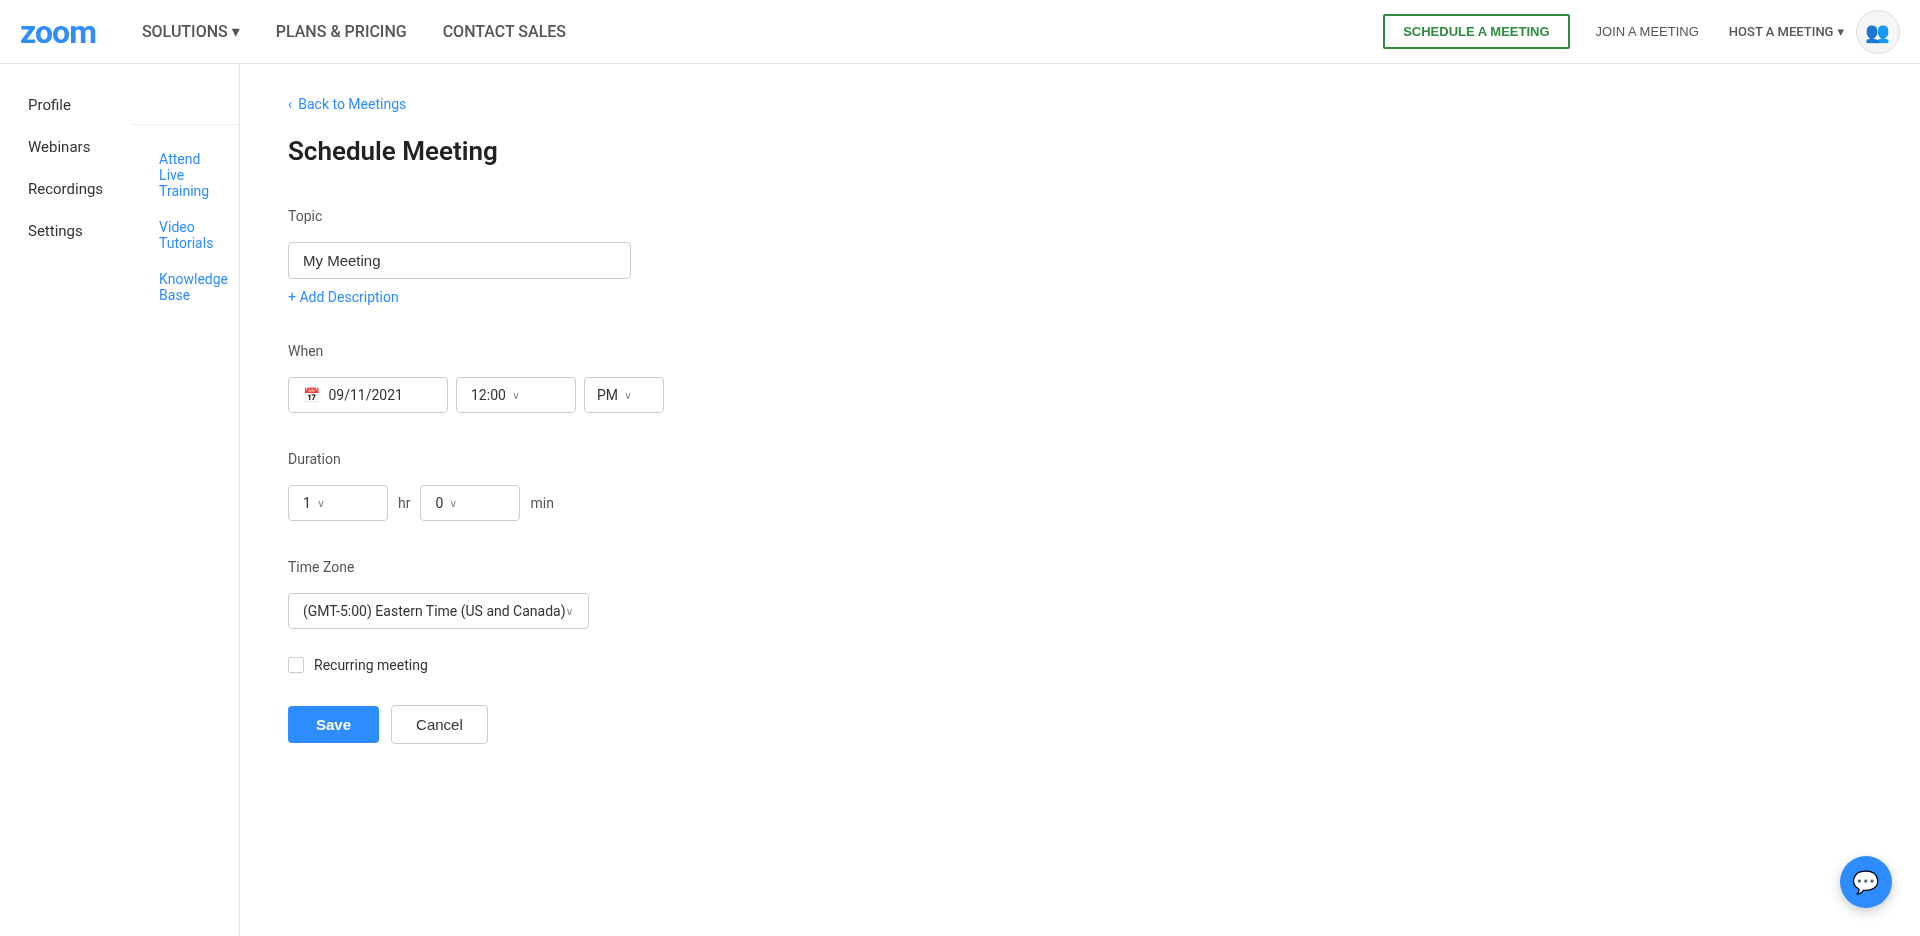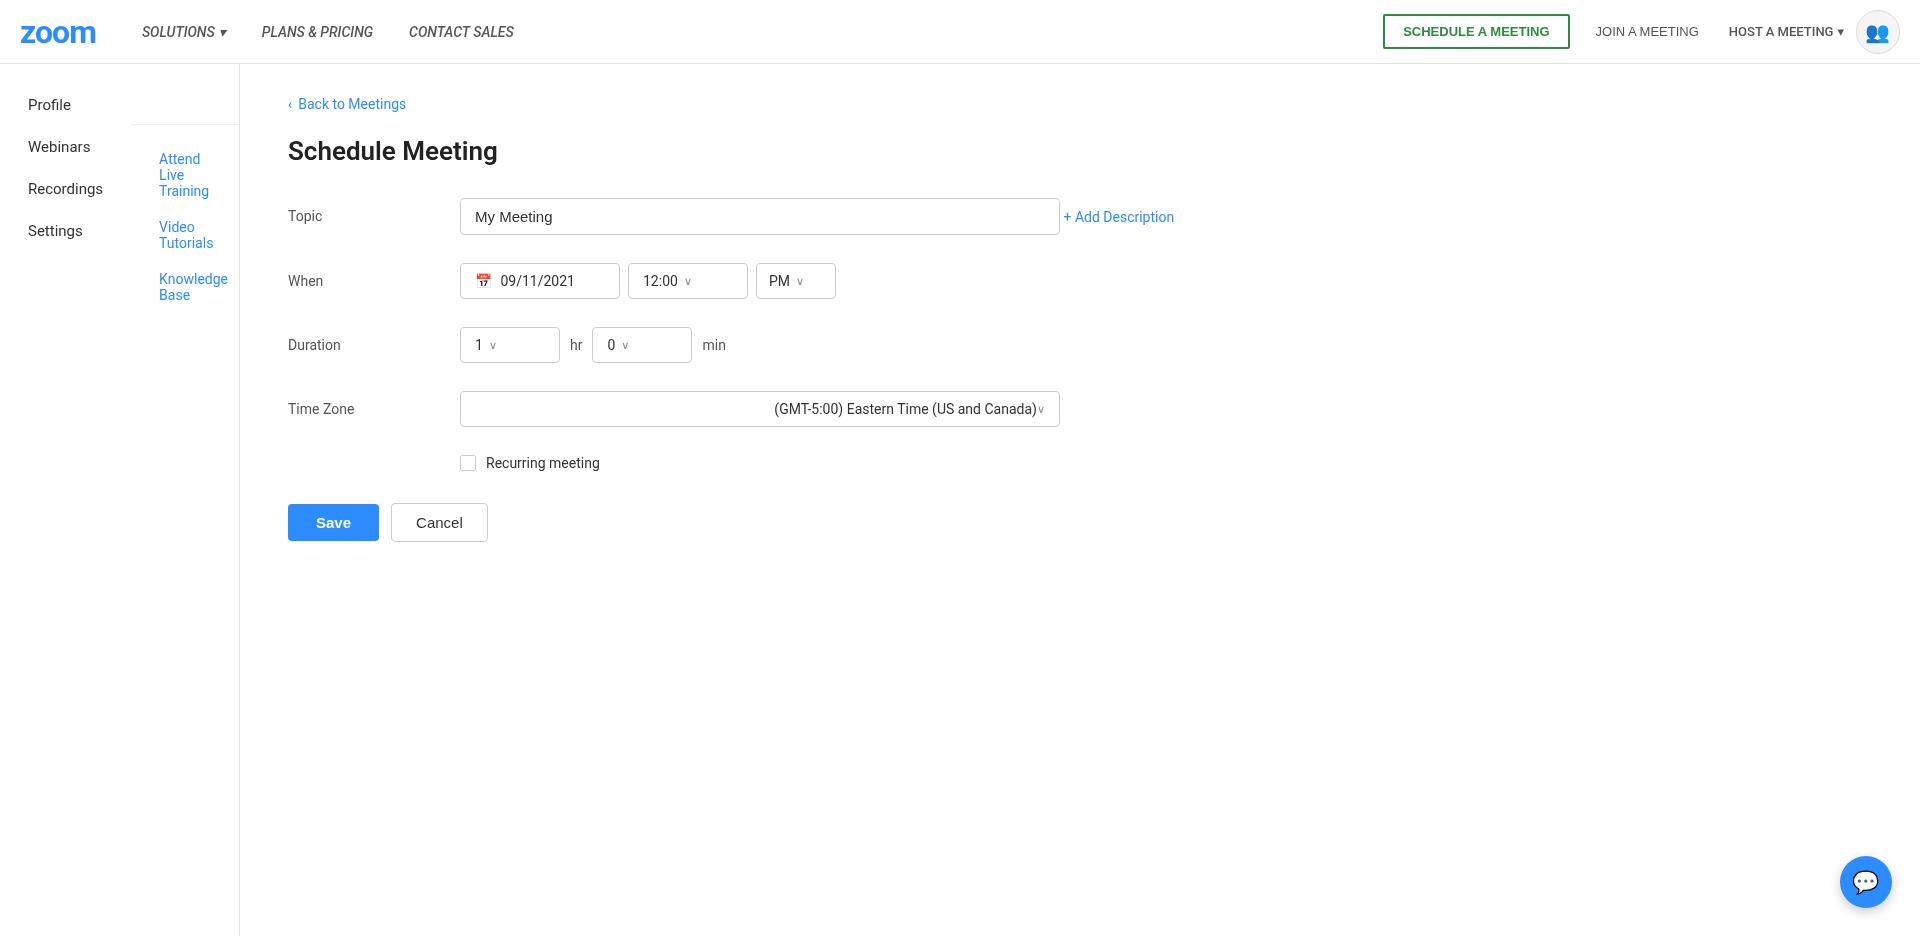--- a/index.html
+++ b/index.html
@@ -27,28 +27,27 @@
     }
     .header-nav {
       display: flex;
       align-items: center;
       gap: 8px;
       flex: 1;
     }
     .nav-item {
       padding: 8px 14px;
       color: #555;
-      font-size: 14px;
+      font-size: 16px;
       font-weight: 500;
       cursor: pointer;
       white-space: nowrap;
       display: flex;
       align-items: center;
       gap: 4px;
-      font-style: italic;
     }
     .nav-right {
       display: flex;
       align-items: center;
       gap: 8px;
       margin-left: auto;
     }
     .nav-schedule-btn {
       padding: 8px 18px;
       border: 2px solid #1a6f2e;
@@ -169,21 +168,22 @@
       font-weight: 600;
       color: #222;
       margin-bottom: 32px;
     }
 
     
     .form-row {
       display: flex;
       align-items: flex-start;
       margin-bottom: 28px;
-      gap: 12px;
+      gap: 18px;
+      flex-direction: column;
     }
     .form-label {
       width: 160px;
       min-width: 160px;
       padding-top: 10px;
       font-size: 14px;
       color: #555;
       font-weight: 400;
     }
     .form-control {

